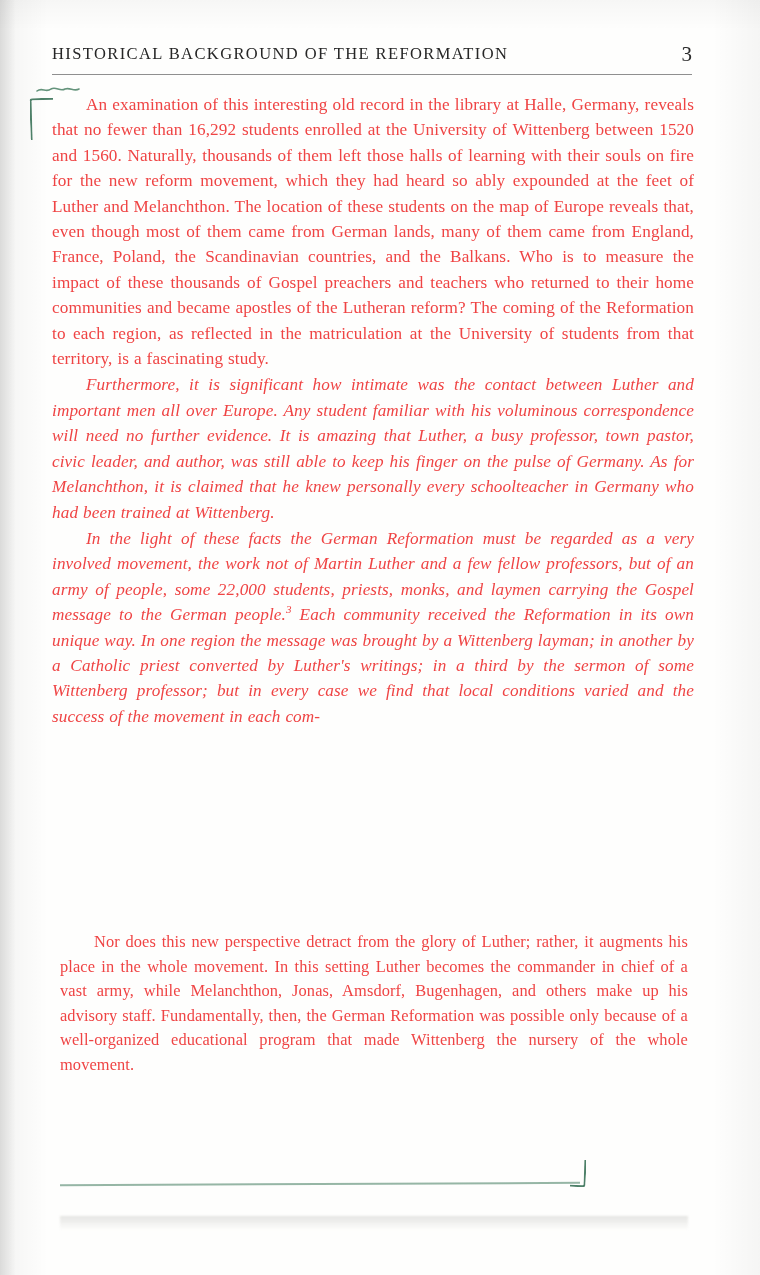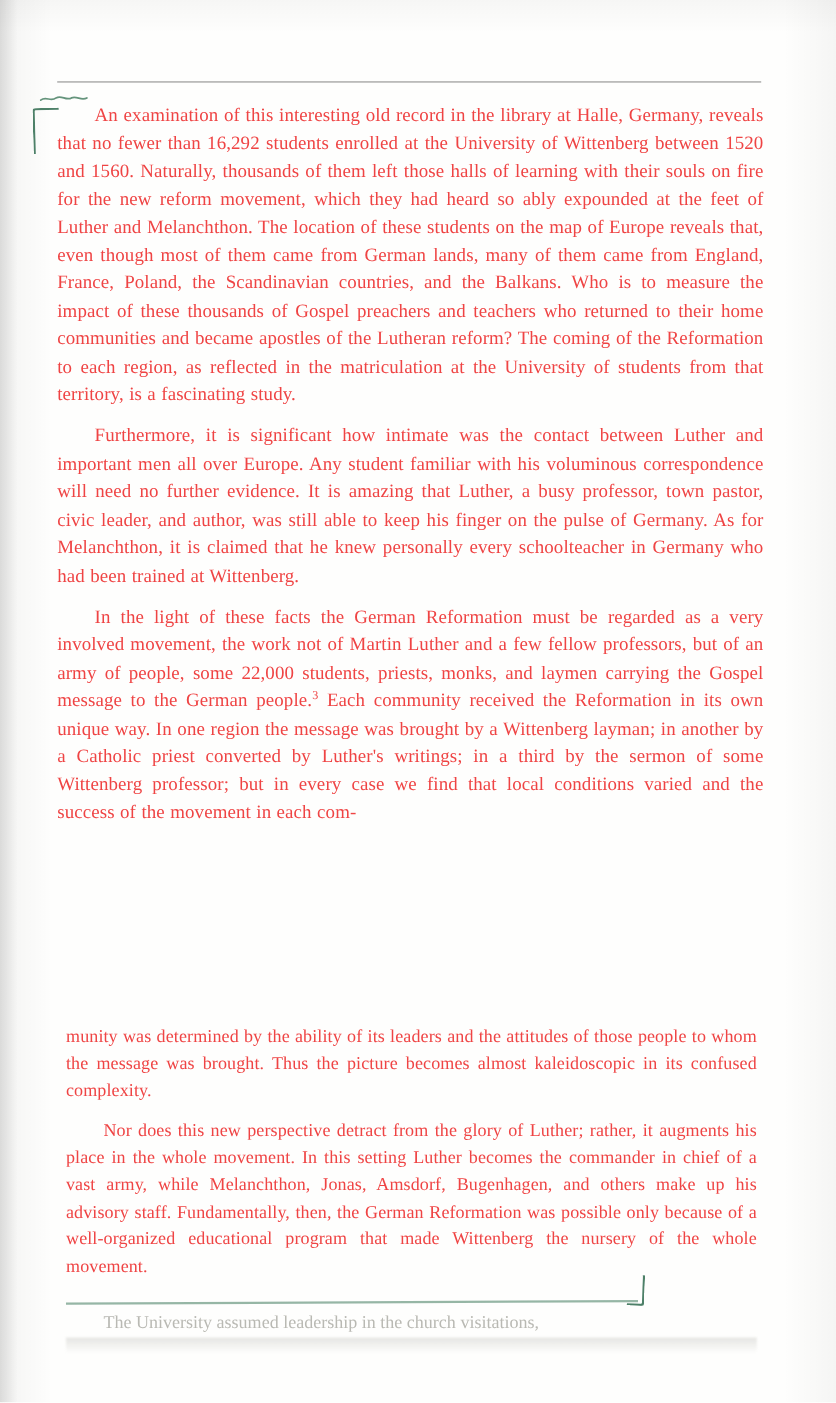--- a/index.html
+++ b/index.html
@@ -77,21 +77,22 @@
     text-align-last: left;
     font-size: 17.2px;
     line-height: 25.4px;
     letter-spacing: 0.1px;
     color: #ef4444;
     word-spacing: 0.5px;
     text-indent: 34px;
     font-family: "Liberation Serif", serif;
   }
   p.para + p.para {
-    margin-top: 12px;
+    margin-top: 1px;
+    font-style: italic;
   }
   .lower-block {
     position: absolute;
     left: 60px;
     top: 930px;
     width: 628px;
   }
   .lower-block p.para {
     font-size: 16.4px;
     line-height: 24.6px;
@@ -173,35 +174,37 @@
     background: linear-gradient(to right, rgba(0,0,0,0.10), rgba(0,0,0,0));
   }
 </style>
 </head>
 <body>
 
 <div class="page">
 
   <div class="mark-edge-strip"></div>
 
+  <div class="header">
+    <div class="running-head">HISTORICAL BACKGROUND OF THE REFORMATION</div>
+    <div class="folio">3</div>
+  </div>
 
   <div class="rule"></div>
 
   <div class="body-col">
     <p class="para">An examination of this interesting old record in the library at Halle, Germany, reveals that no fewer than 16,292 students enrolled at the University of Wittenberg between 1520 and 1560. Naturally, thousands of them left those halls of learning with their souls on fire for the new reform movement, which they had heard so ably expounded at the feet of Luther and Melanchthon. The location of these students on the map of Europe reveals that, even though most of them came from German lands, many of them came from England, France, Poland, the Scandinavian countries, and the Balkans. Who is to measure the impact of these thousands of Gospel preachers and teachers who returned to their home communities and became apostles of the Lutheran reform? The coming of the Reformation to each region, as reflected in the matriculation at the University of students from that territory, is a fascinating study.</p>
     <p class="para">Furthermore, it is significant how intimate was the contact between Luther and important men all over Europe. Any student familiar with his voluminous correspondence will need no further evidence. It is amazing that Luther, a busy professor, town pastor, civic leader, and author, was still able to keep his finger on the pulse of Germany. As for Melanchthon, it is claimed that he knew personally every schoolteacher in Germany who had been trained at Wittenberg.</p>
     <p class="para"><span>In the light of these facts the German Reformation must be regarded as a very involved movement, the work not of Martin Luther and a few fellow professors, but of an army of people, some 22,000 students, priests, monks, and laymen carrying the Gospel message to the German people.</span><sup class="fn">3</sup><span> Each community received the Reformation in its own unique way. In one region the message was brought by a Wittenberg layman; in another by a Catholic priest converted by Luther's writings; in a third by the sermon of some Wittenberg professor; but in every case we find that local conditions varied and the success of the movement in each com-</span></p>
   </div>
 
   <div class="lower-block">
-    <p class="para" style="text-indent:0;">munity was determined by the ability of its leaders and the attitudes of those people to whom the message was brought. Thus the picture becomes almost kaleidoscopic in its confused complexity.</p>
     <p class="para">Nor does this new perspective detract from the glory of Luther; rather, it augments his place in the whole movement. In this setting Luther becomes the commander in chief of a vast army, while Melanchthon, Jonas, Amsdorf, Bugenhagen, and others make up his advisory staff. Fundamentally, then, the German Reformation was possible only because of a well-organized educational program that made Wittenberg the nursery of the whole movement.</p>
   </div>
 
-  <div class="faded-line">The University assumed leadership in the church visitations,</div>
   <div class="faded-line2"></div>
 
   <div class="mark-bracket-open"></div>
   <div class="mark-bracket-close"></div>
   <div class="mark-underline"></div>
   <svg class="mark-scribble" viewBox="0 0 44 8">
     <path d="M1 5 C6 1, 10 7, 15 3 C20 0, 24 6, 29 3 C34 1, 38 6, 43 3" fill="none" stroke="#3f7a5c" stroke-width="1.6" stroke-linecap="round"></path>
   </svg>
 
 </div>

